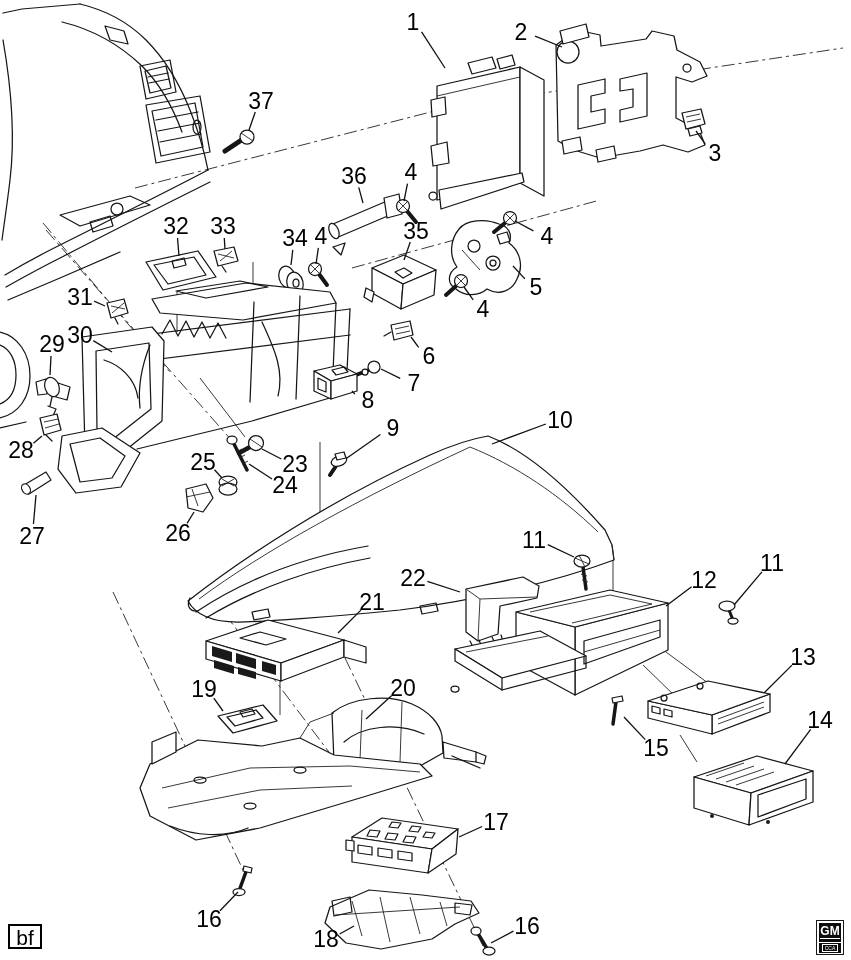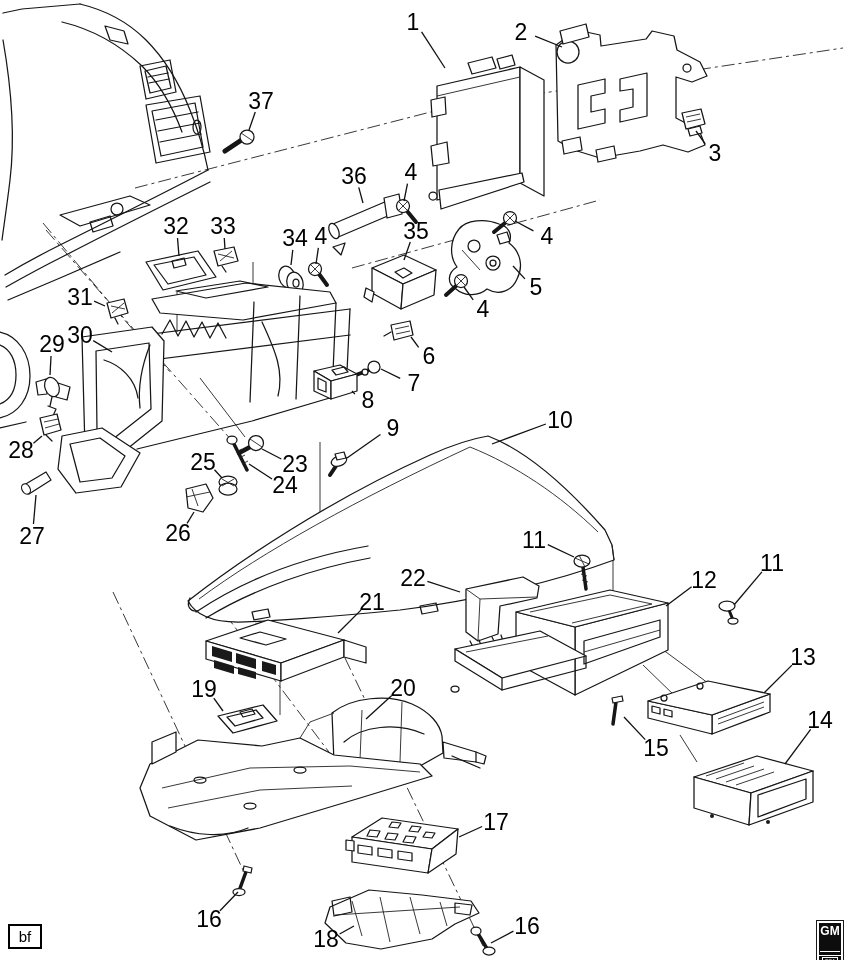--- a/index.html
+++ b/index.html
@@ -3,26 +3,26 @@
 <meta charset="utf-8">
 <style>
   html,body{margin:0;padding:0;background:#fff;}
   .page{position:relative;width:851px;height:960px;background:#ffffff;overflow:hidden;
         font-family:"Liberation Sans", sans-serif;}
   .page svg{position:absolute;left:0;top:0;}
   .hdr{position:absolute;top:3px;right:6px;font-size:19px;color:#000;
        letter-spacing:.5px;white-space:nowrap;}
   .hdr .code{margin-right:14px;}
   .bf-box{position:absolute;left:8px;top:924px;width:30px;height:21px;border:2px solid #000;
-          display:flex;align-items:center;justify-content:center;font-size:15px;color:#000;}
+          display:flex;justify-content:center;font-size:21px;color:#000;}
   .gm-logo{position:absolute;left:816px;top:920px;width:28px;border:1.5px solid #1a1a1a;
            background:#fff;padding:2px 2px 1px 2px;box-sizing:border-box;}
   .gm-core{background:#0d0d0d;color:#fff;text-align:center;font-weight:bold;font-size:12px;
            padding:2px 0 3px 0;line-height:1;}
-  .gm-core span{display:inline-block;border-bottom:1.5px solid #fff;padding-bottom:14px;}
+  .gm-core span{display:inline-block;border-bottom:1.5px solid #fff;padding-bottom:1px;}
   .gm-sub{margin-top:1px;background:#0d0d0d;color:#fff;border:1px solid #0d0d0d;
           text-align:center;font-size:5px;line-height:7px;}
   .gm-sub span{display:inline-block;border:1px solid #fff;padding:0 2px;line-height:6px;}
   
   .ln{stroke:#161616;stroke-width:1.25;fill:none;stroke-linecap:round;stroke-linejoin:round;}
   .fw{stroke:#161616;stroke-width:1.25;fill:#fff;stroke-linejoin:round;}
   .thin{stroke:#222;stroke-width:.9;fill:none;}
   .phantom{stroke:#222;stroke-width:.9;fill:none;stroke-dasharray:13 4 3 4;}
   .thk{stroke:#161616;fill:none;stroke-linecap:round;}
   .blk{fill:#1a1a1a;stroke:none;}

